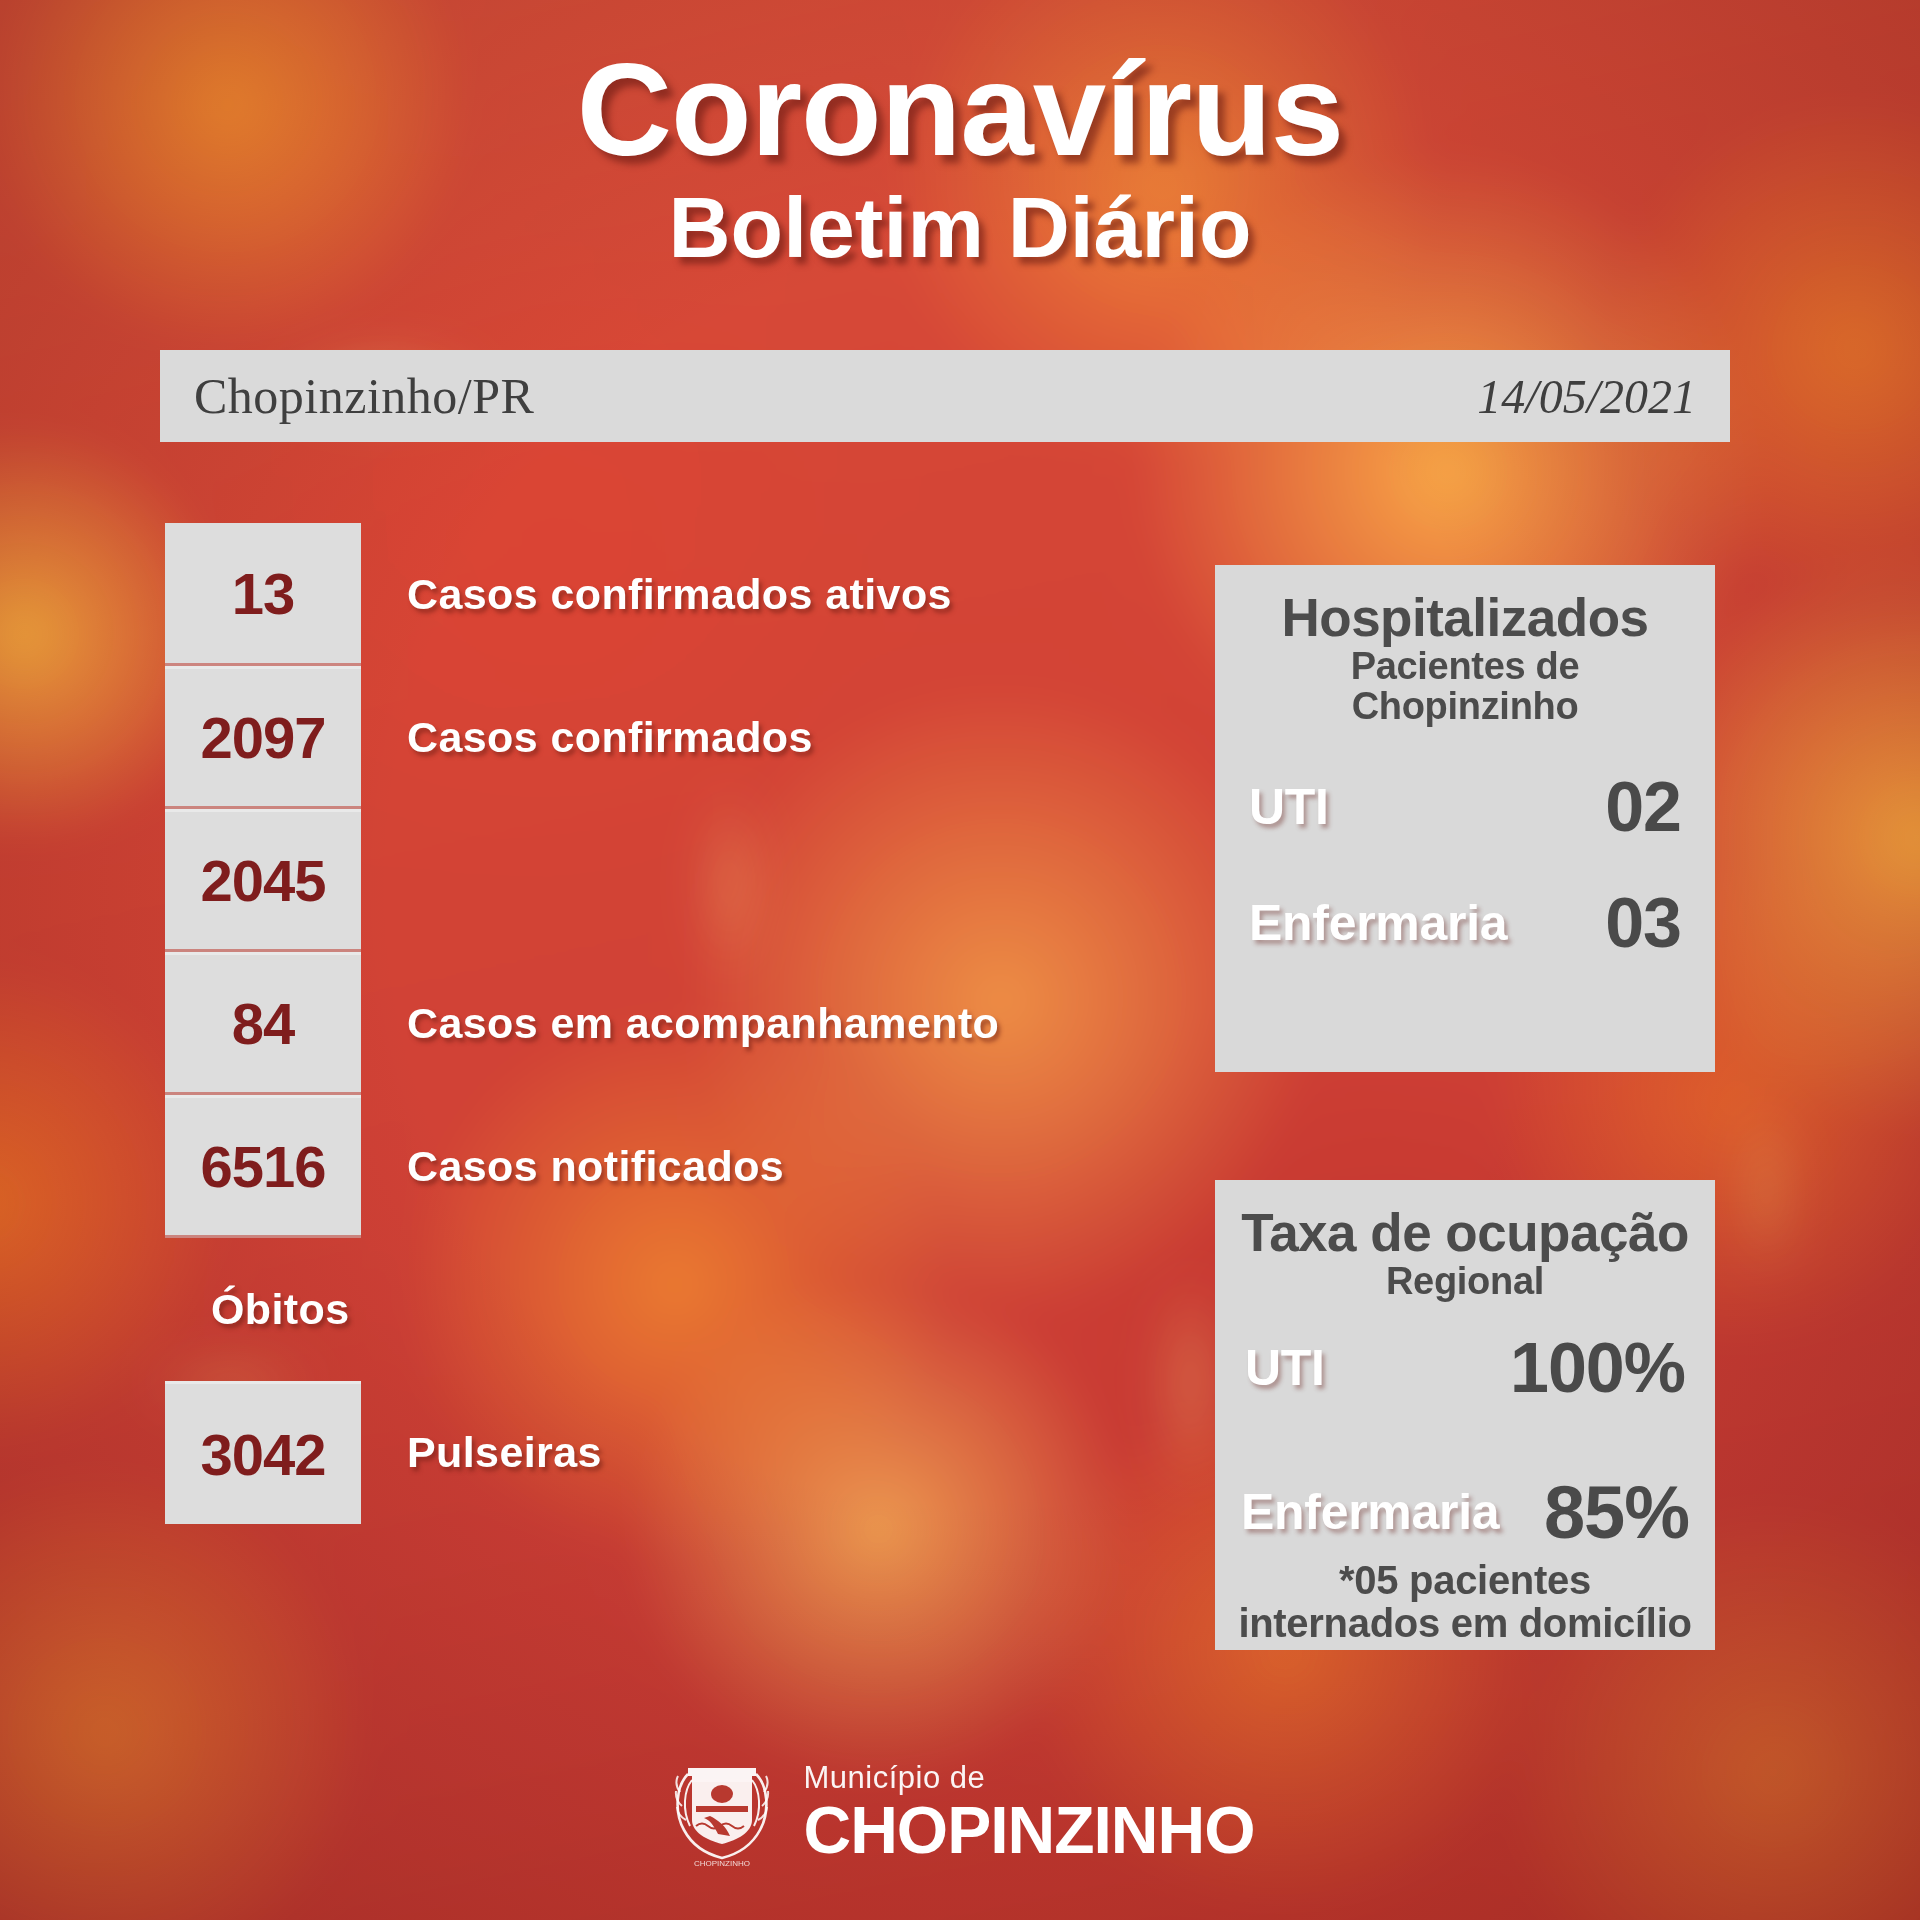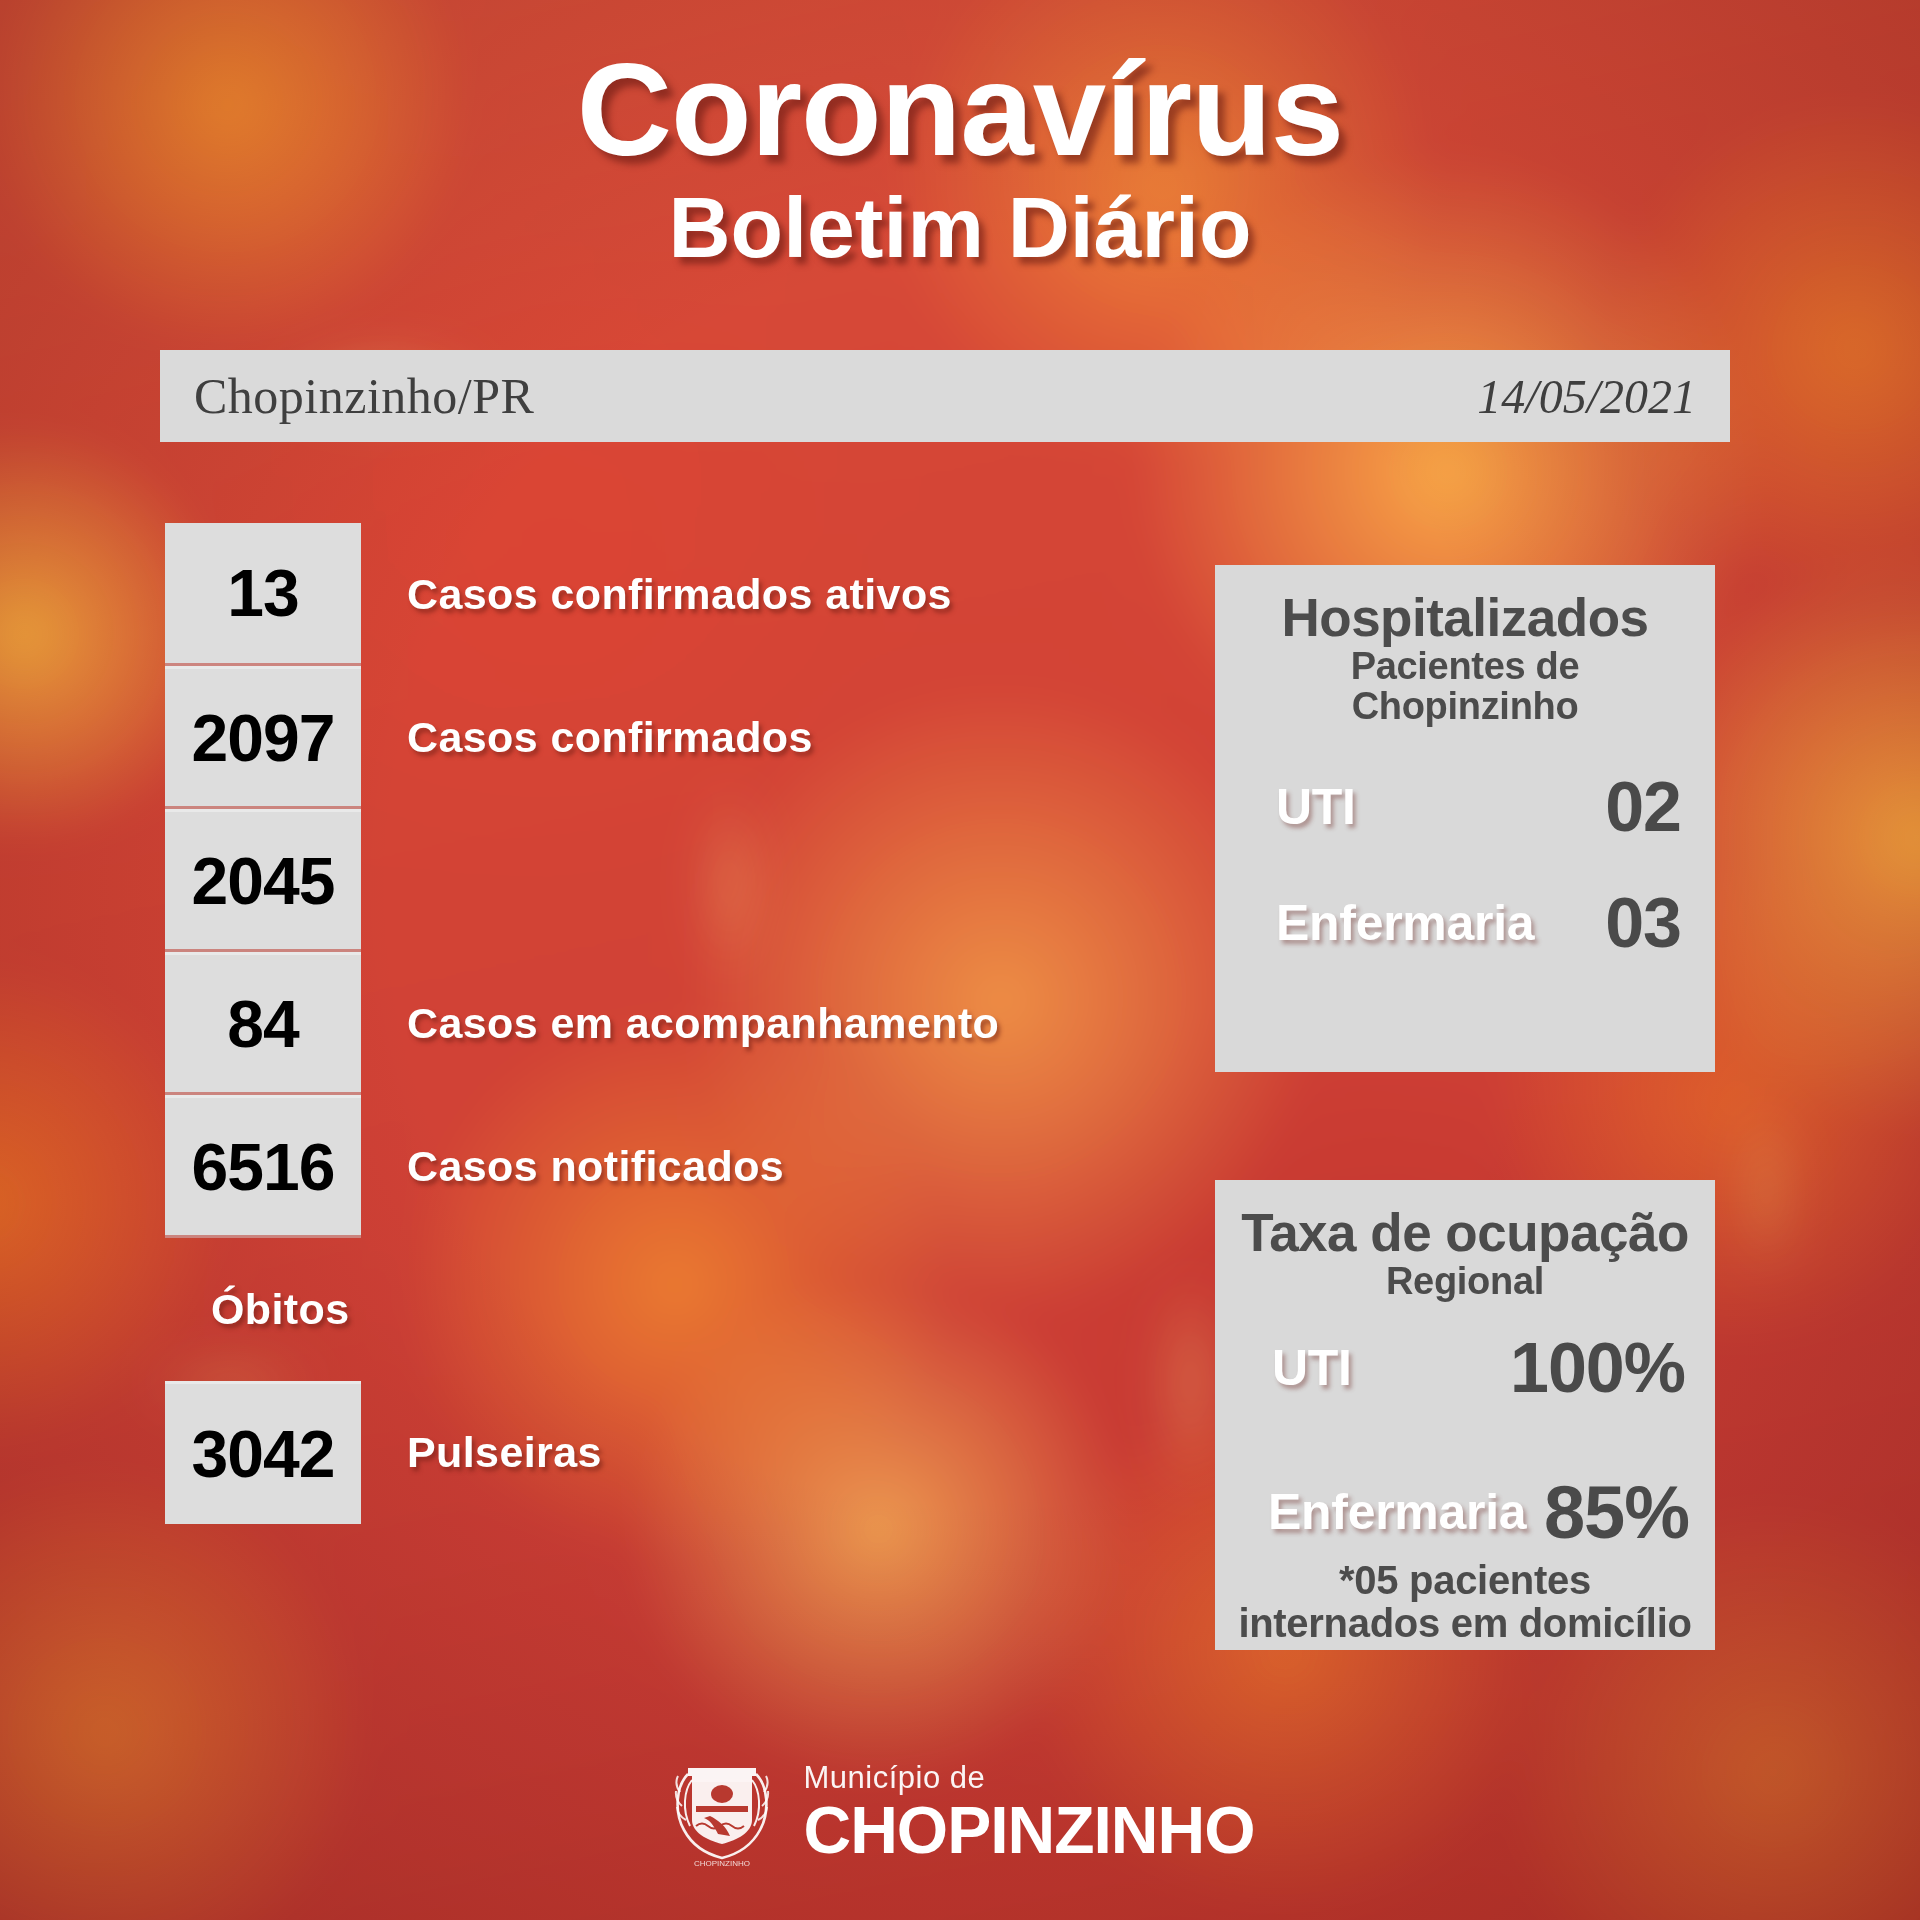--- a/index.html
+++ b/index.html
@@ -135,23 +135,23 @@
     align-items: center;
     justify-content: center;
     box-sizing: border-box;
     flex: 0 0 196px;
     border-top: 3px solid rgba(255,255,255,0.35);
     border-bottom: 3px solid rgba(190,60,50,0.55);
   }
   .stat-row:first-child .stat-num { border-top: none; }
   .stat-row:last-child  .stat-num { border-bottom: none; }
   .stat-num span {
-    font-size: 66px;
-    font-weight: bold;
-    color: #000000;
+    font-size: 58px;
+    font-weight: bold;
+    color: #7f1d1d;
     letter-spacing: -1px;
   }
   .stat-label {
     margin-left: 46px;
     font-size: 43px;
     font-weight: bold;
     color: #ffffff;
     letter-spacing: .4px;
     text-shadow: 3px 4px 4px rgba(110,30,20,0.55);
   }
@@ -199,21 +199,20 @@
     align-items: center;
     justify-content: space-between;
     padding: 0 10px;
   }
   .panel-row-label {
     font-size: 50px;
     font-weight: bold;
     color: #ffffff;
     text-shadow: 3px 4px 4px rgba(120,60,55,0.45);
     letter-spacing: -.3px;
-    margin-left: 27px;
   }
   .panel-row-value {
     font-size: 70px;
     font-weight: bold;
     color: #4a4a4a;
     letter-spacing: -1px;
   }
   .hosp-row-uti   { margin-top: 40px; }
   .hosp-row-enf   { margin-top: 36px; }
   .occ-row-uti    { margin-top: 26px; }

